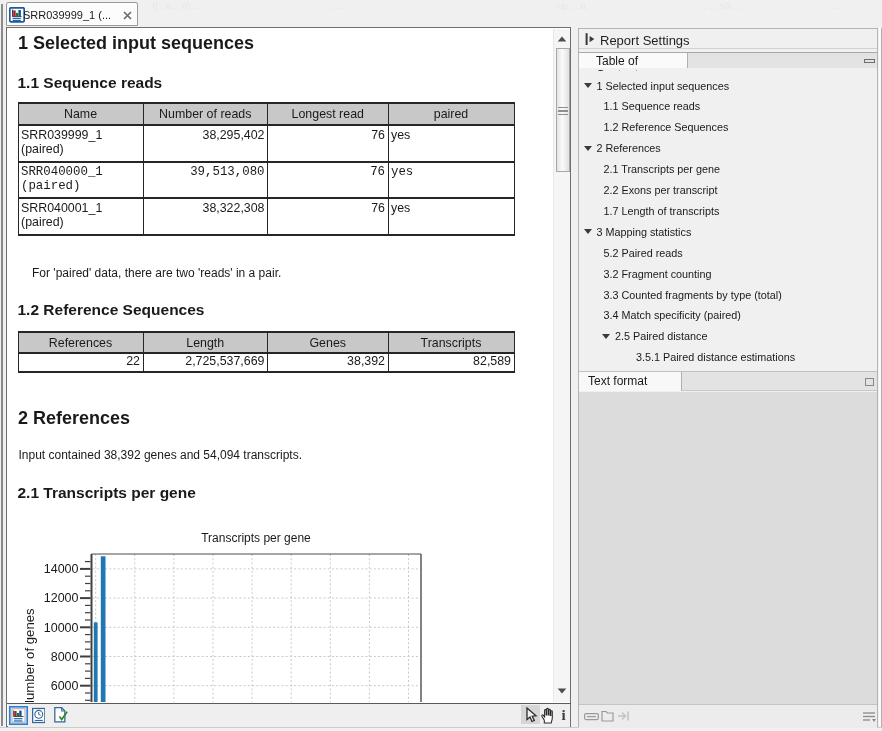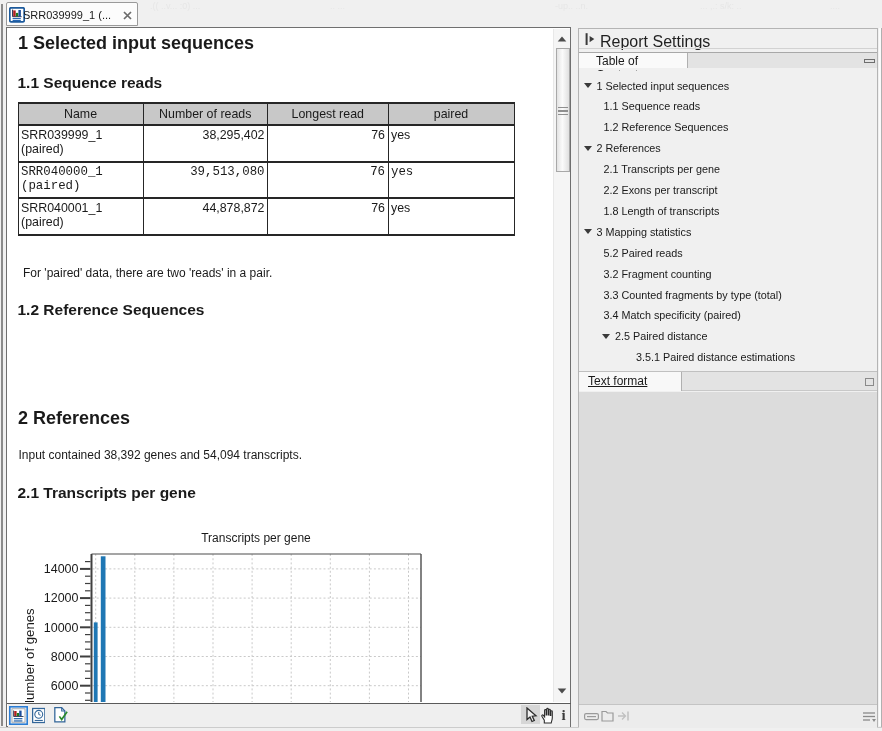--- a/index.html
+++ b/index.html
@@ -34,34 +34,34 @@
   #sbthumb { left:556px; top:48px; width:13.5px; height:124px; border:1px solid #a8a8a8;
              background:linear-gradient(to right,#e3e3e3,#fbfbfb 45%,#e0e0e0); }
   .grip { left:558px; width:9.5px; height:1.5px; background:#8f8f8f; }
   
   #docsep { left:7px; top:702.5px; width:564px; height:1px; background:#5a5a5a; }
   #docstatus { left:8px; top:703.5px; width:562px; height:23px; background:#efefef; }
   
   #rpanel { left:578px; top:28px; width:300px; height:699px; background:#f0f0f0;
             border-left:1px solid #b4b4b4; border-top:1px solid #b4b4b4; border-right:1px solid #b4b4b4; }
   #rsheader { left:0; top:0; width:298px; height:20px; background:#f0f0f0; }
-  #rstext { left:21px; top:3.5px; font-size:16px; color:#1f1f1f; }
+  #rstext { left:21px; top:3.5px; font-size:13px; color:#1f1f1f; }
   #tocstrip { left:0; top:23.3px; width:298px; height:16.2px; background:#e3e3e3;
               border-top:1px solid #a8a8a8; }
   #toctab { left:0; top:0; width:109px; height:15.2px; background:#fafafa; border-right:1px solid #b0b0b0; }
   #toctext { left:9px; top:0.5px; font-size:12px;margin-left:8px; }
   #minico { left:285px; top:6px; width:11px; height:4px; border:1.5px solid #6e6e6e; }
   #tree { left:0; top:41.5px; width:298px; height:300px; background:#f0f0f0; font-size:10.8px; }
   .trow { position:absolute; white-space:nowrap; }
   .tri { position:absolute; width:0; height:0; border-left:4.7px solid transparent;
          border-right:4.7px solid transparent; border-top:5.8px solid #3a3a3a; }
   #tfbar { left:0; top:341.5px; width:298px; height:20px; background:#e3e3e3;
            border-top:1px solid #c0c0c0; border-bottom:1px solid #c8c8c8; }
   #tftab { left:0; top:0; width:103px; height:19px; background:#f8f8f8; border-right:1px solid #b0b0b0; }
-  #tftext { left:9px; top:2px; font-size:12px;text-decoration:underline; }
+  #tftext { left:9px; top:2px; font-size:12px; }
   #tfico { left:286px; top:6px; width:9px; height:8px; border:1.2px solid #8a8a8a; }
   #settings { left:0; top:362.5px; width:298px; height:312px; background:#dcdcdc; }
   #rpstatus { left:0; top:674.5px; width:298px; height:24px; background:#ececec; border-top:1px solid #c4c4c4; }
   .ghost { color:#e6e6e6; font-size:9px; }
 </style>
 </head>
 <body>
 
 <div class="abs ghost" style="left:150px;top:1px;">.((  ..v...  :0)   ...</div>
 <div class="abs ghost" style="left:330px;top:1px;">..  ...</div>
@@ -116,30 +116,52 @@
           <td class="txt" style="padding-top:2px;">yes</td>
         </tr>
     <tr style="height:36px;font-family:Liberation Mono, monospace;">
           <td class="txt" style="line-height:14px;padding-top:2px;">SRR040000_1<br>(paired)</td>
           <td class="num" style="padding-top:2px;">39,513,080</td>
           <td class="num" style="padding-top:2px;">76</td>
           <td class="txt" style="padding-top:2px;">yes</td>
         </tr>
     <tr style="height:37px;">
           <td class="txt" style="line-height:14px;padding-top:2px;">SRR040001_1<br>(paired)</td>
-          <td class="num" style="padding-top:2px;">44,878,872</td>
+          <td class="num" style="padding-top:2px;">38,322,308</td>
           <td class="num" style="padding-top:2px;">76</td>
           <td class="txt" style="padding-top:2px;">yes</td>
         </tr>
   </tbody>
     </table>
 
-  <div class="abs body12" style="left:15px;top:236.5px;text-align:right;">For 'paired' data, there are two 'reads' in a pair.</div>
+  <div class="abs body12" style="left:24px;top:236.5px;text-align:right;">For 'paired' data, there are two 'reads' in a pair.</div>
   <h2 class="abs" style="left:9.5px;top:271.8px;">1.2 Reference Sequences</h2>
 
+  <table class="abs" style="left:9.5px;top:302px;width:496px;">
+    <colgroup>
+        <col style="width:125px">
+        <col style="width:124.5px">
+        <col style="width:120.5px">
+        <col style="width:126px">
+      </colgroup>
+    <tbody>
+        <tr style="height:21px;">
+          <th>References</th>
+          <th>Length</th>
+          <th>Genes</th>
+          <th>Transcripts</th>
+        </tr>
+    <tr style="height:19px;">
+          <td class="num">22</td>
+          <td class="num">2,725,537,669</td>
+          <td class="num">38,392</td>
+          <td class="num">82,589</td>
+        </tr>
+  </tbody>
+    </table>
 
   <h1 class="abs" style="left:10px;top:378.8px;">2 References</h1>
   <div class="abs body12" style="left:10.5px;top:419.4px;">Input contained 38,392 genes and 54,094 transcripts.</div>
   <h2 class="abs" style="left:9.5px;top:455.2px;">2.1 Transcripts per gene</h2>
 
   <svg class="abs" style="left:0;top:495px;" width="545" height="178" viewBox="0 0 545 178">
     <text x="248" y="17.5" font-size="12" text-anchor="middle" fill="#1a1a1a">Transcripts per gene</text>
 
     <rect x="83.5" y="30" width="329.5" height="160" fill="#ffffff" stroke="none"></rect>
 
@@ -271,21 +293,21 @@
   </div>
   <div class="abs" id="tree">
     <div class="tri" style="left:4.5px;top:12.6px;"></div>
       <div class="trow" style="left:17.5px;top:9px;">1 Selected input sequences</div>
     <div class="trow" style="left:24.5px;top:29.9px;">1.1 Sequence reads</div>
     <div class="trow" style="left:24.5px;top:50.8px;">1.2 Reference Sequences</div>
     <div class="tri" style="left:4.5px;top:75.3px;"></div>
       <div class="trow" style="left:17.5px;top:71.7px;">2 References</div>
     <div class="trow" style="left:24.5px;top:92.6px;">2.1 Transcripts per gene</div>
     <div class="trow" style="left:24.5px;top:113.5px;">2.2 Exons per transcript</div>
-    <div class="trow" style="left:24.5px;top:134.4px;">1.8 Length of transcripts</div>
+    <div class="trow" style="left:24.5px;top:134.4px;">1.7 Length of transcripts</div>
     <div class="tri" style="left:4.5px;top:158.9px;"></div>
       <div class="trow" style="left:17.5px;top:155.3px;">3 Mapping statistics</div>
     <div class="trow" style="left:24.5px;top:176.2px;">5.2 Paired reads</div>
     <div class="trow" style="left:24.5px;top:197.1px;">3.2 Fragment counting</div>
     <div class="trow" style="left:24.5px;top:218px;">3.3 Counted fragments by type (total)</div>
     <div class="trow" style="left:24.5px;top:238.9px;">3.4 Match specificity (paired)</div>
     <div class="tri" style="left:23px;top:263.3px;"></div>
       <div class="trow" style="left:36px;top:259.8px;">2.5 Paired distance</div>
     <div class="trow" style="left:57px;top:280.7px;">3.5.1 Paired distance estimations</div>
   </div>

